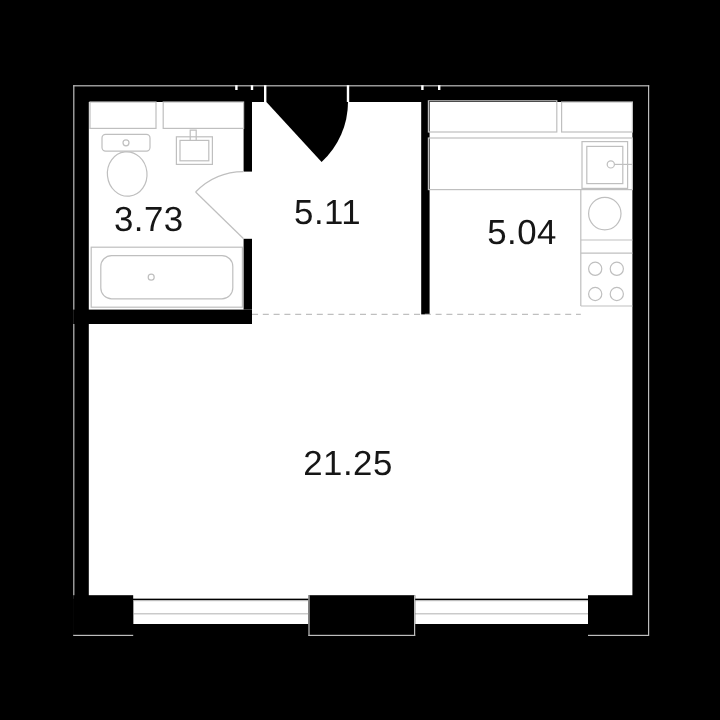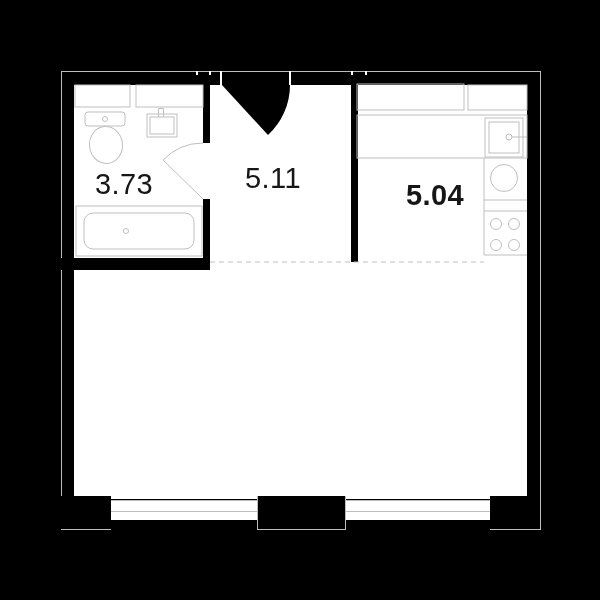--- a/index.html
+++ b/index.html
@@ -100,14 +100,15 @@
     <circle cx="496" cy="224" r="5.5" class="ln"></circle>
     <circle cx="514" cy="224" r="5.5" class="ln"></circle>
     <circle cx="496" cy="245" r="5.5" class="ln"></circle>
     <circle cx="514" cy="245" r="5.5" class="ln"></circle>
 
     <path d="M210,262 H484" class="ln" stroke-dasharray="5 4"></path>
   </svg>
 
   <div class="abs room-label" style="left:124px;top:184px;">3.73</div>
   <div class="abs room-label" style="left:273px;top:178px;">5.11</div>
-  <div class="abs room-label" style="left:435px;top:195px;font-weight:bold;">5.04</div>
+  <div class="abs room-label" style="left:435px;top:195px;">5.04</div>
+  <div class="abs room-label" style="left:290px;top:387px;">21.25</div>
 </div>
 
 </body></html>

